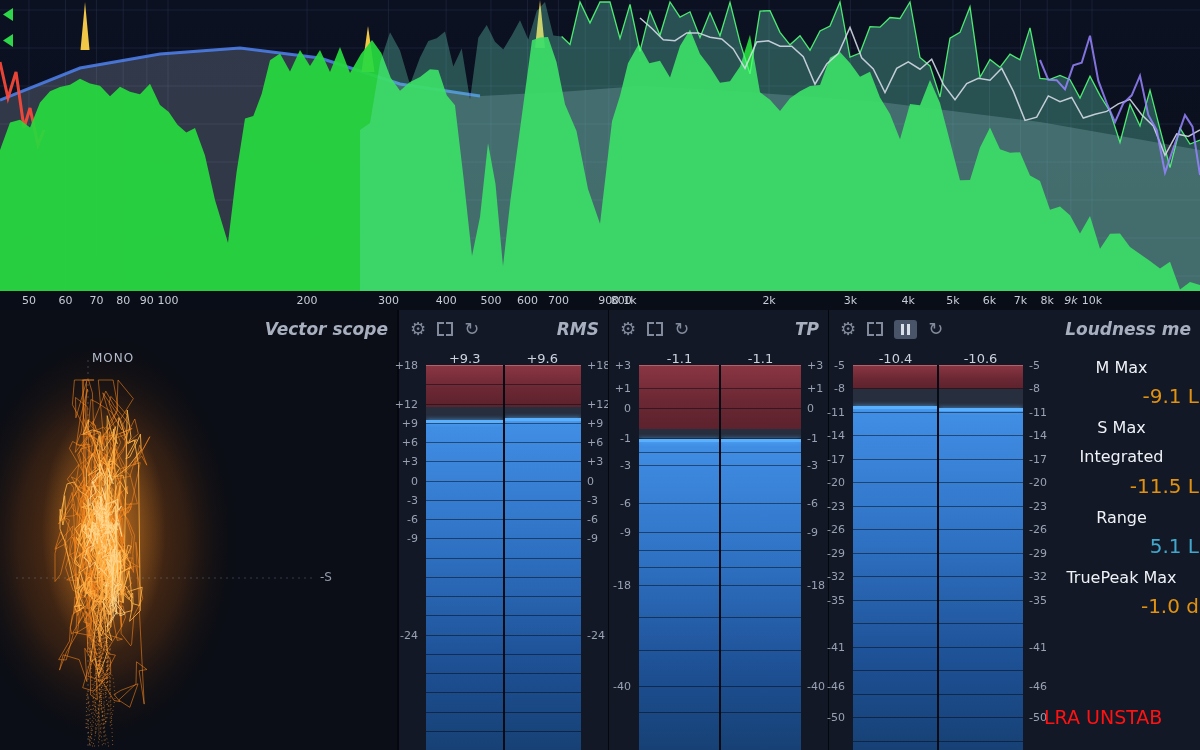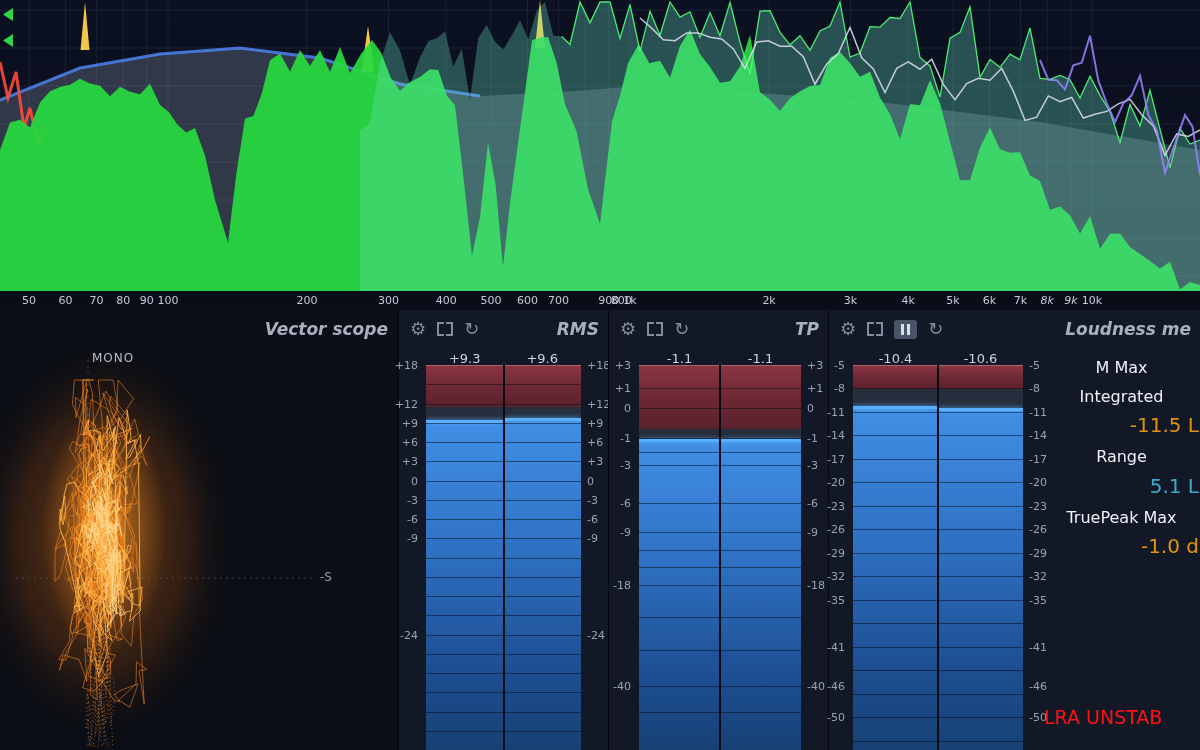--- a/index.html
+++ b/index.html
@@ -123,21 +123,21 @@
         <span class="freq-label" style="left: 558.435px;">700</span>
         <span class="freq-label" style="left: 585.228px; margin-left: 36px;">800</span>
         <span class="freq-label" style="left: 608.86px;">900</span>
         <span class="freq-label" style="left: 630px;">1k</span>
         <span class="freq-label" style="left: 769.076px;">2k</span>
         <span class="freq-label" style="left: 850.43px;">3k</span>
         <span class="freq-label" style="left: 908.152px;">4k</span>
         <span class="freq-label" style="left: 952.924px;">5k</span>
         <span class="freq-label" style="left: 989.506px;">6k</span>
         <span class="freq-label" style="left: 1020.44px;">7k</span>
-        <span class="freq-label" style="left: 1047.23px; font-style: italic;">8k</span>
+        <span class="freq-label" style="left: 1047.23px;">8k</span>
         <span class="freq-label" style="left: 1070.86px; font-style: italic;">9k</span>
         <span class="freq-label" style="left: 1092px;">10k</span>
       </div>
   </section>
 
   <section id="vectorscope" class="bottom-panel">
     <svg id="scope-svg" width="398" height="440">
         <defs>
           <radialGradient id="glowA">
             <stop offset="0%" stop-color="#d06a12" stop-opacity="0.55"></stop>
@@ -369,22 +369,24 @@
         <span style="top: 48.8%;">-29</span>
         <span style="top: 54.9%;">-32</span>
         <span style="top: 61%;">-35</span>
         <span style="top: 73.2%;">-41</span>
         <span style="top: 83.3%;">-46</span>
         <span style="top: 91.5%;">-50</span>
       </div>
       <div id="loudness-stats">
         <div class="stat">
           <div class="stat-label">M Max</div>
+          <div class="stat-value orange">-9.1 L</div>
         </div>
         <div class="stat">
+          <div class="stat-label">S Max</div>
         </div>
         <div class="stat">
           <div class="stat-label">Integrated</div>
           <div class="stat-value orange">-11.5 L</div>
         </div>
         <div class="stat">
           <div class="stat-label">Range</div>
           <div class="stat-value cyan">5.1 L</div>
         </div>
         <div class="stat">

